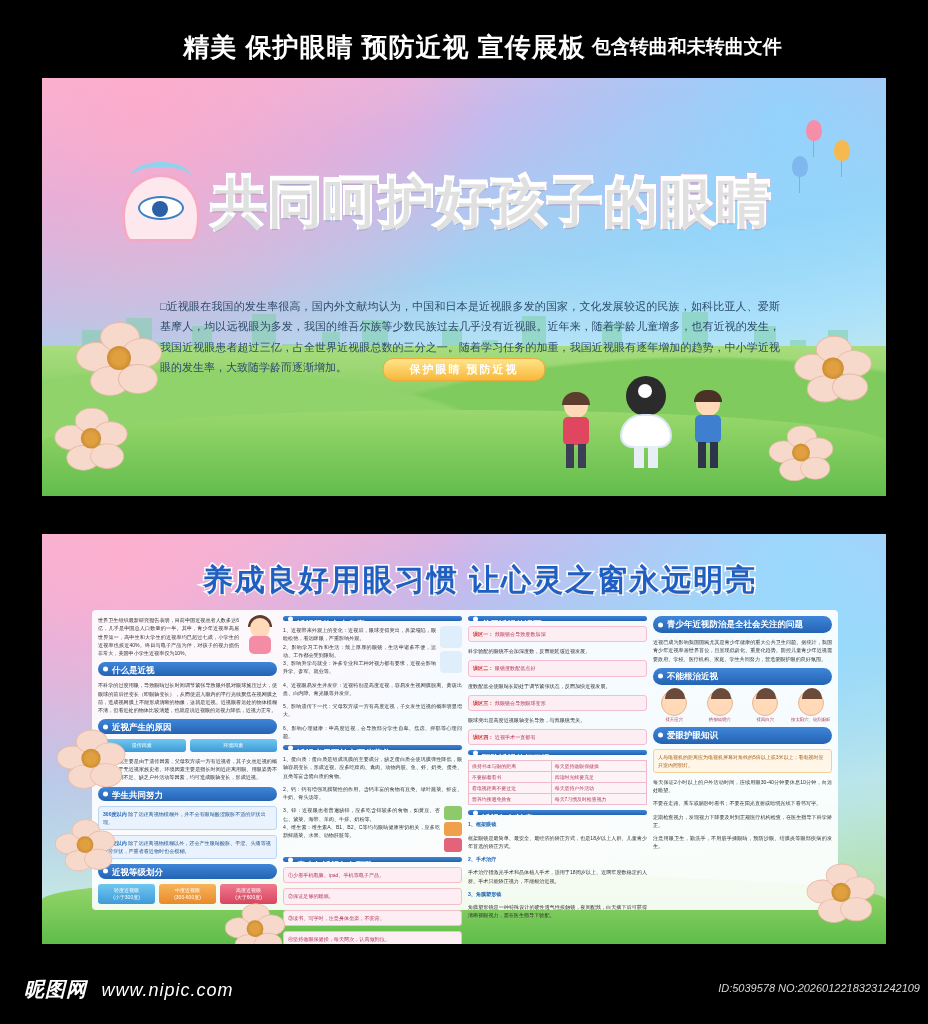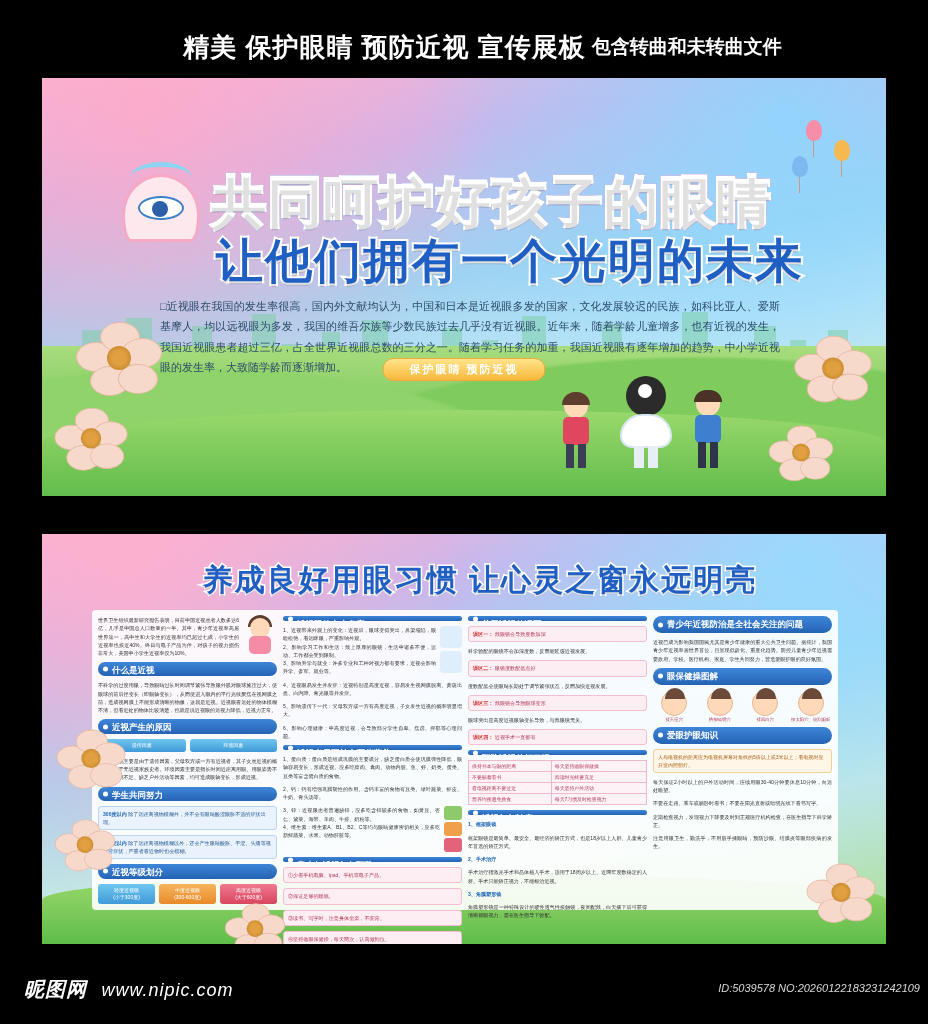--- a/index.html
+++ b/index.html
@@ -250,21 +250,20 @@
     <div class="balloon" style="right:78px;top:78px;background:#7fb8ef"></div>
 
     <div class="heart-eye">
       <div class="brow"></div>
       <div class="hshape"></div>
       <div class="eye"></div>
       <div class="pupil"></div>
     </div>
 
     <div class="b1-title1">共同呵护好孩子的眼睛</div>
-    <div class="b1-title2">让他们拥有一个光明的未来</div>
     <div class="b1-para">□近视眼在我国的发生率很高，国内外文献均认为，中国和日本是近视眼多发的国家，文化发展较迟的民族，如科比亚人、爱斯基摩人，均以远视眼为多发，我国的维吾尔族等少数民族过去几乎没有近视眼。近年来，随着学龄儿童增多，也有近视的发生，我国近视眼患者超过三亿，占全世界近视眼总数的三分之一。随着学习任务的加重，我国近视眼有逐年增加的趋势，中小学近视眼的发生率，大致随学龄而逐渐增加。</div>
     <div class="b1-ribbon">保护眼睛 预防近视</div>
 
     <div class="kids">
       <div class="kid" style="left:0;width:40px;height:74px">
         <div class="head" style="left:8px;top:0;width:24px;height:24px;background:#ffd9b8"></div>
         <div style="position:absolute;left:6px;top:-2px;width:28px;height:13px;background:#5d3e2e;border-radius:14px 14px 0 0"></div>
         <div style="position:absolute;left:7px;top:23px;width:26px;height:28px;background:#e0465f;border-radius:5px"></div>
         <div style="position:absolute;left:10px;top:50px;width:8px;height:24px;background:#3a3f55"></div>
         <div style="position:absolute;left:22px;top:50px;width:8px;height:24px;background:#3a3f55"></div>
@@ -466,21 +465,21 @@
         <div class="blue body-text">2、手术治疗</div>
         <div class="body-text">手术治疗指激光手术和晶体植入手术，适用于18周岁以上、近两年度数稳定的人群。手术只能矫正视力，不能根治近视。</div>
         <div class="blue body-text">3、角膜塑形镜</div>
         <div class="body-text">角膜塑形镜是一种特殊设计的硬性透气性接触镜，夜间配戴，白天摘下后可获得清晰裸眼视力，需在医生指导下验配。</div>
       </div>
 
       <div class="col">
         <div class="sec-head">青少年近视防治是全社会关注的问题</div>
         <div class="body-text">近视已成为影响我国国民尤其是青少年健康的重大公共卫生问题。据统计，我国青少年近视率居世界首位，且呈现低龄化、重度化趋势。防控儿童青少年近视需要政府、学校、医疗机构、家庭、学生共同努力，营造爱眼护眼的良好氛围。</div>
 
-        <div class="sec-head">眼保健操图解</div>
+        <div class="sec-head">不能根治近视</div>
         <div class="faces">
           <div class="face">
             <div class="f"></div>
             <div class="cap">揉天应穴</div>
           </div>
           <div class="face">
             <div class="f"></div>
             <div class="cap">挤按睛明穴</div>
           </div>
           <div class="face">

